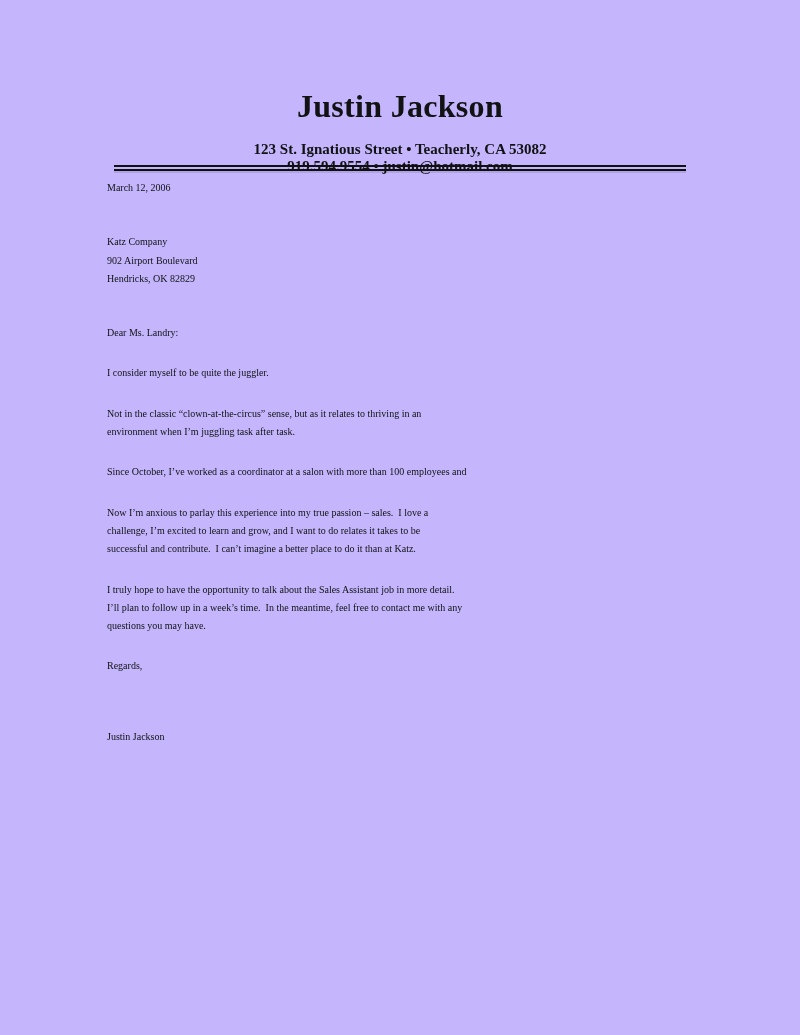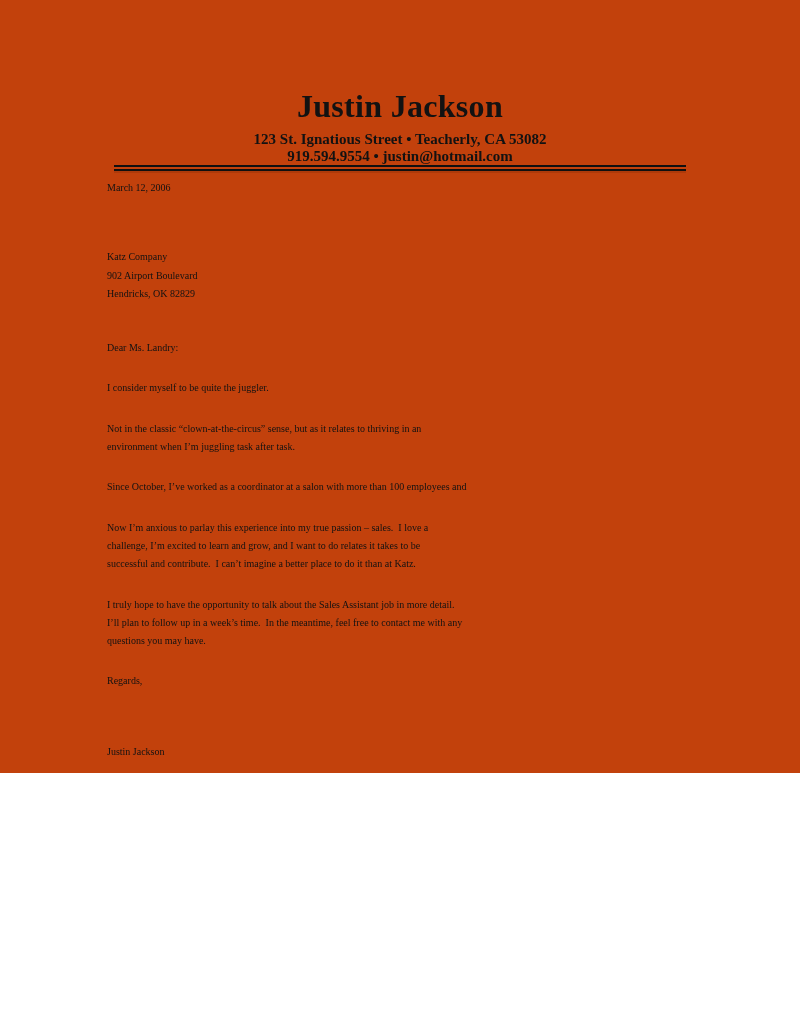--- a/index.html
+++ b/index.html
@@ -1,20 +1,20 @@
 <!DOCTYPE html>
 <html><head>
 <meta charset="utf-8">
 <style>
   html, body { margin: 0; padding: 0; }
   .page {
     position: relative;
     width: 800px;
-    height: 773px;
-    background: #c2410c;
+    height: 1035px;
+    background: #c4b5fd;
     color: #121212;
     font-family: "Liberation Serif", "DejaVu Serif", serif;
     overflow: hidden;
   }
   .letterhead {
     position: absolute;
     top: 87px;
     left: 0;
     width: 100%;
     text-align: center;
@@ -23,41 +23,41 @@
     font-size: 32px;
     font-weight: bold;
     line-height: 38px;
     letter-spacing: 0.3px;
   }
   .letterhead-line {
     font-size: 15px;
     font-weight: bold;
     line-height: 17.2px;
   }
-  .letterhead-line.first { margin-top: 6px; text-align: center; }
+  .letterhead-line.first { margin-top: 16px; text-align: center; }
   .double-rule {
     position: absolute;
     top: 165px;
     left: 114px;
     width: 572px;
     height: 2px;
     border-top: 2.5px solid #101010;
     border-bottom: 2px solid #101010;
     box-shadow: 0 2px 0 rgba(0,0,0,0.10);
   }
   .letter-body {
     position: absolute;
     left: 107px;
     top: 179px;
     width: 578px;
     font-size: 10px;
     line-height: 18.3px;
   }
   .line { white-space: pre; }
-  .recipient-block { margin-top: 51px; }
+  .recipient-block { margin-top: 36px; }
   .salutation { margin-top: 36px; }
   .para { margin-top: 22px; }
   .para.first-para { }
   .closing { margin-top: 22px; }
   .signature { margin-top: 52px; }
 </style>
 </head>
 <body>
 
 <div class="page">

